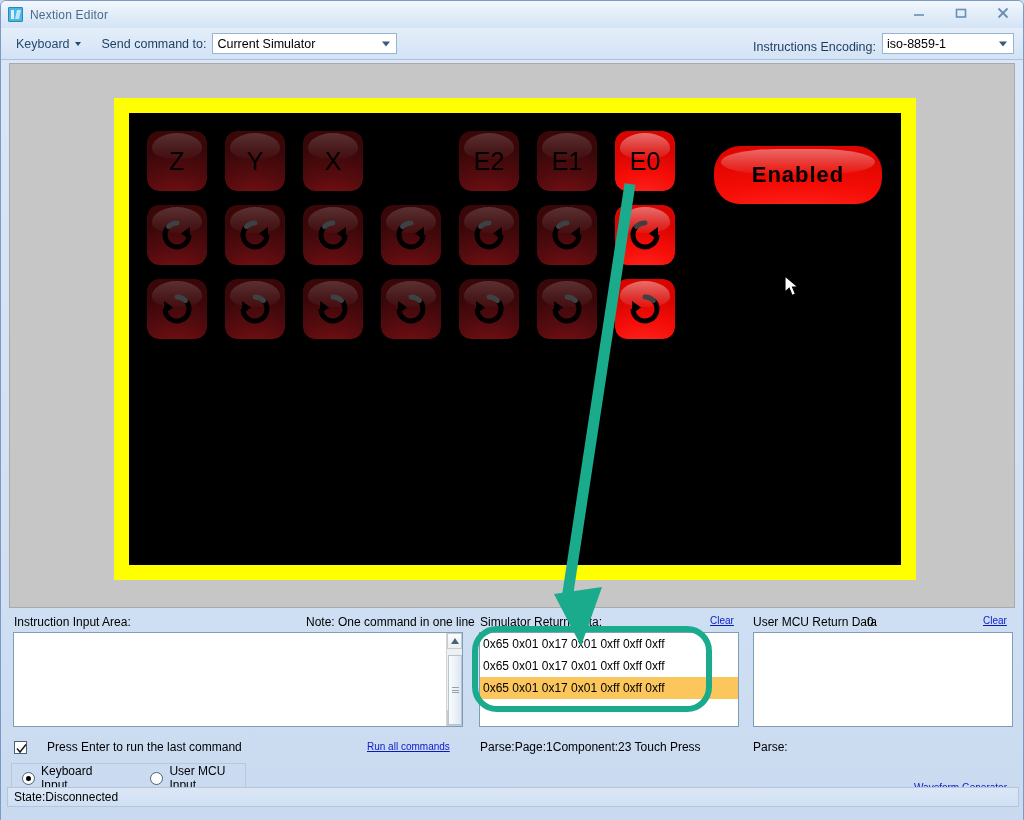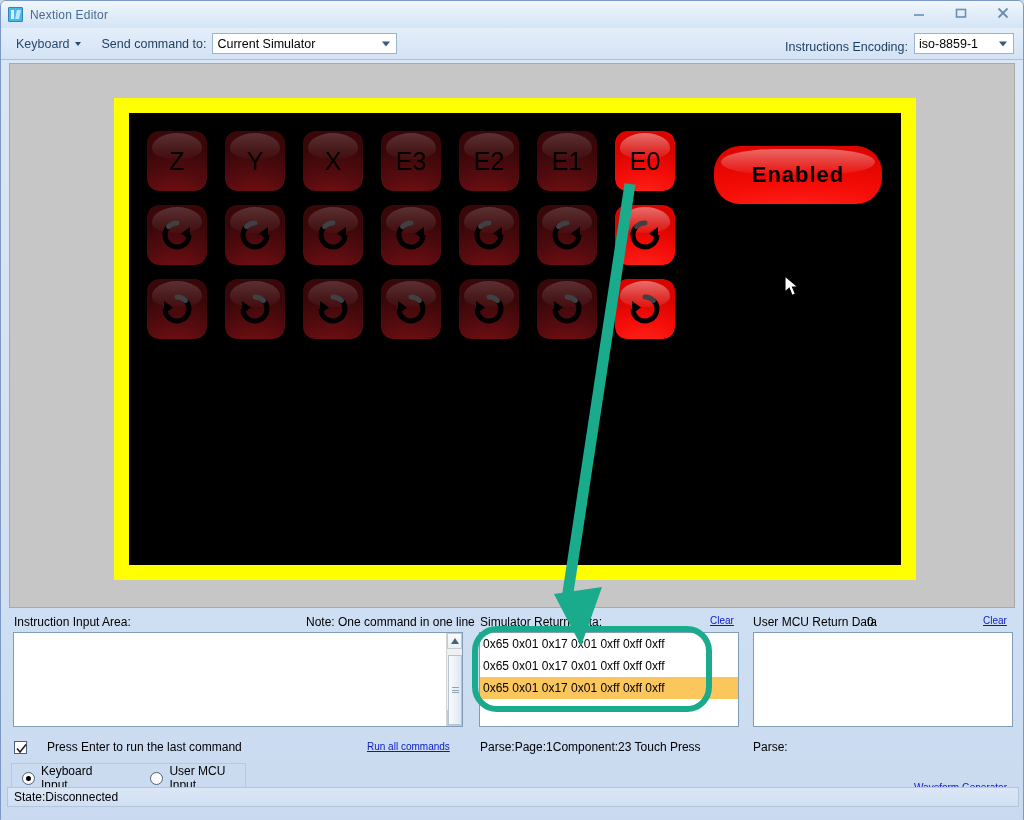--- a/index.html
+++ b/index.html
@@ -79,21 +79,21 @@
     height:21px; background:#fff; border:1px solid #9ab4cf;
     display:flex; align-items:center; position:relative;
     font-size:12.5px; padding-left:4px; cursor:default;
   }
   .combo .arrow {
     position:absolute; right:6px; top:50%; transform:translateY(-50%);
     width:0;height:0;border-left:4px solid transparent;
     border-right:4px solid transparent;border-top:5px solid #3c5a78;
   }
   #combo-send { width:185px; margin-left:6px; }
-  #combo-enc  { width:100px; margin-left:6px; }
+  #combo-enc  { width:132px; margin-left:6px; }
   .tb-right {
     position:absolute; right:9px; top:5px; display:flex; align-items:flex-end;
   }
 
   
   .canvas-area {
     position:absolute; left:8px; top:62px; width:1006px; height:545px;
     background:#c6c6c6;
     border:1px solid #a9a9a9;
   }
@@ -466,25 +466,20 @@
           </div>
           <div class="nx-btn dim" style="left: 408px; top: 18px; width: 60px; height: 60px;">
             <div class="body"></div>
             <div class="gloss"></div>
             <div class="lbl">E1</div>
           </div>
           <div class="nx-btn dim" style="left: 330px; top: 18px; width: 60px; height: 60px;">
             <div class="body"></div>
             <div class="gloss"></div>
             <div class="lbl">E2</div>
-          </div>
-          <div class="nx-btn dim" style="left: 252px; top: 18px; width: 60px; height: 60px;">
-            <div class="body"></div>
-            <div class="gloss"></div>
-            <div class="lbl">E3</div>
           </div>
           <div class="nx-btn dim" style="left: 174px; top: 18px; width: 60px; height: 60px;">
             <div class="body"></div>
             <div class="gloss"></div>
             <div class="lbl">X</div>
           </div>
           <div class="nx-btn dim" style="left: 96px; top: 18px; width: 60px; height: 60px;">
             <div class="body"></div>
             <div class="gloss"></div>
             <div class="lbl">Y</div>

